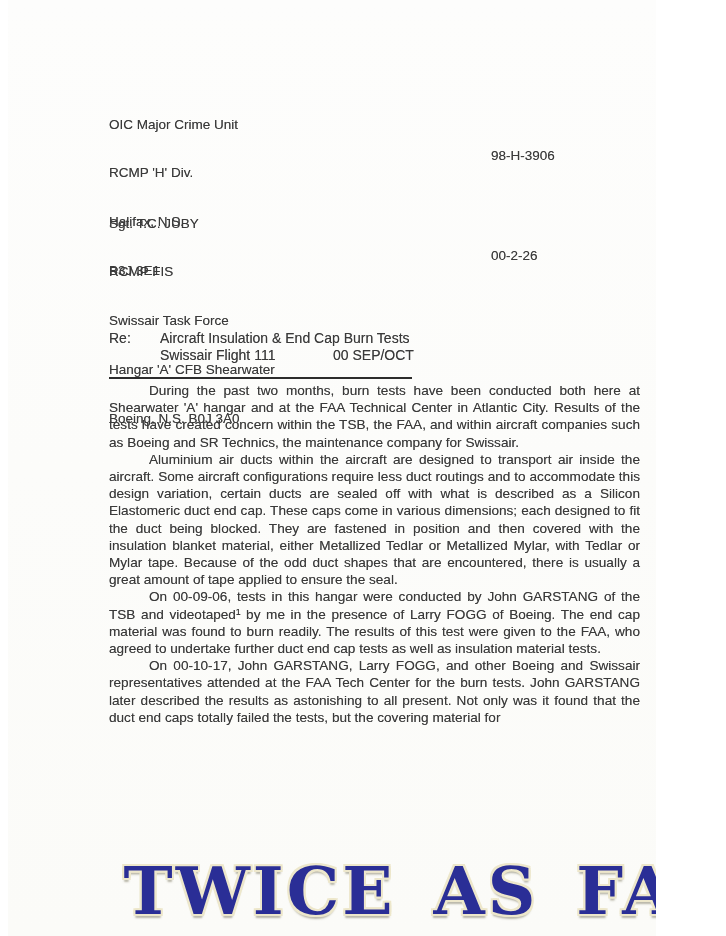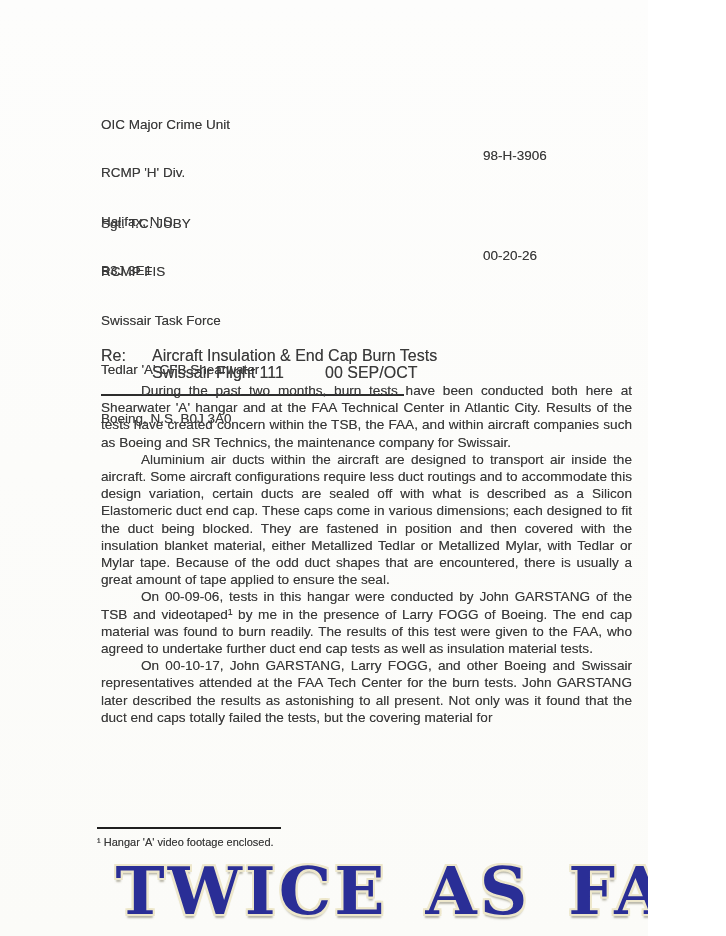--- a/index.html
+++ b/index.html
@@ -7,39 +7,40 @@
     width: 726px; height: 936px;
     background: #ffffff;
     font-family: "Liberation Sans", sans-serif;
   }
   .page {
     position: relative;
     width: 648px; height: 936px;
     background: linear-gradient(0deg, #fbfbf8, #fdfdfc);
     overflow: hidden;
     color: #3a3a3a;
+    margin-left: 8px;
   }
   .scan-text {
     color: #3a3a3a;
     text-shadow: 0 0 0.6px rgba(80,80,80,0.65);
   }
   .addr {
     position: absolute;
     font-size: 13.5px;
     line-height: 16.3px;
     white-space: pre;
   }
   .sender   { left: 101px; top: 84px;  }
   .recipient{ left: 101px; top: 183px; }
   .ref-num  { position: absolute; left: 483px; top: 148px; font-size: 13.5px; }
   .date     { position: absolute; left: 483px; top: 248px; font-size: 13.5px; }
 
   .subject {
-    position: absolute; left: 101px; top: 347px;
-    font-size: 16px; line-height: 17px;
+    position: absolute; left: 101px; top: 330px;
+    font-size: 14px; line-height: 17px;
   }
   .subject-row { white-space: nowrap; }
   .subject-label { display: inline-block; width: 51px; }
   .subject-line2 {
     position: relative;
     width: 303px;
     border-bottom: 2px solid #2c2c2c;
     padding-bottom: 13px;
   }
   .subject-line2 .period { position: absolute; left: 224px; top: 0; }
@@ -87,43 +88,39 @@
     <div>Halifax, N.S.</div>
     <div>B3J 3E1</div>
   </div>
 
   <div class="ref-num scan-text">98-H-3906</div>
 
   <div class="addr recipient scan-text">
     <div>Sgt. T.C. JUBY</div>
     <div>RCMP FIS</div>
     <div>Swissair Task Force</div>
-    <div>Tedlar 'A' CFB Shearwater</div>
+    <div>Hangar 'A' CFB Shearwater</div>
     <div>Boeing, N.S. B0J 3A0</div>
   </div>
 
-  <div class="date scan-text">00-20-26</div>
+  <div class="date scan-text">00-2-26</div>
 
   <div class="subject scan-text">
     <div class="subject-row">
       <span class="subject-label">Re:</span><span>Aircraft Insulation &amp; End Cap Burn Tests</span>
     </div>
     <div class="subject-row subject-line2">
       <span class="subject-label"></span><span>Swissair Flight 111</span>
       <span class="period">00 SEP/OCT</span>
     </div>
   </div>
 
   <div class="letter-body scan-text">
     <p>During the past two months, burn tests have been conducted both here at Shearwater 'A' hangar and at the FAA Technical Center in Atlantic City.  Results of the tests have created concern within the TSB, the FAA, and within aircraft companies such as Boeing and SR Technics, the maintenance company for Swissair.</p>
     <p>Aluminium air ducts within the aircraft are designed to transport air inside the aircraft.  Some aircraft configurations require less duct routings and to accommodate this design variation, certain ducts are sealed off with what is described as a Silicon Elastomeric duct end cap.  These caps come in various dimensions; each designed to fit the duct being blocked.  They are fastened in position and then covered with the insulation blanket material, either Metallized Tedlar or Metallized Mylar, with Tedlar or Mylar tape.  Because of the odd duct shapes that are encountered, there is usually a great amount of tape applied to ensure the seal.</p>
     <p>On 00-09-06, tests in this hangar were conducted by John GARSTANG of the TSB and videotaped¹ by me in the presence of Larry FOGG of Boeing.  The end cap material was found to burn readily.  The results of this test were given to the FAA, who agreed to undertake further duct end cap tests as well as insulation material tests.</p>
     <p>On 00-10-17, John GARSTANG, Larry FOGG, and other Boeing and Swissair representatives attended at the FAA Tech Center for the burn tests.  John GARSTANG later described the results as astonishing to all present.  Not only was it found that the duct end caps totally failed the tests, but the covering material for</p>
   </div>
 
-  <div class="footnote scan-text">
-    <div class="footnote-rule"></div>
-    <div>¹ Hangar 'A' video footage enclosed.</div>
-  </div>
 
   <div class="watermark" style="color: rgb(42, 46, 150);">TWICE AS FAR</div>
 
 </div>
 
 </body></html>

